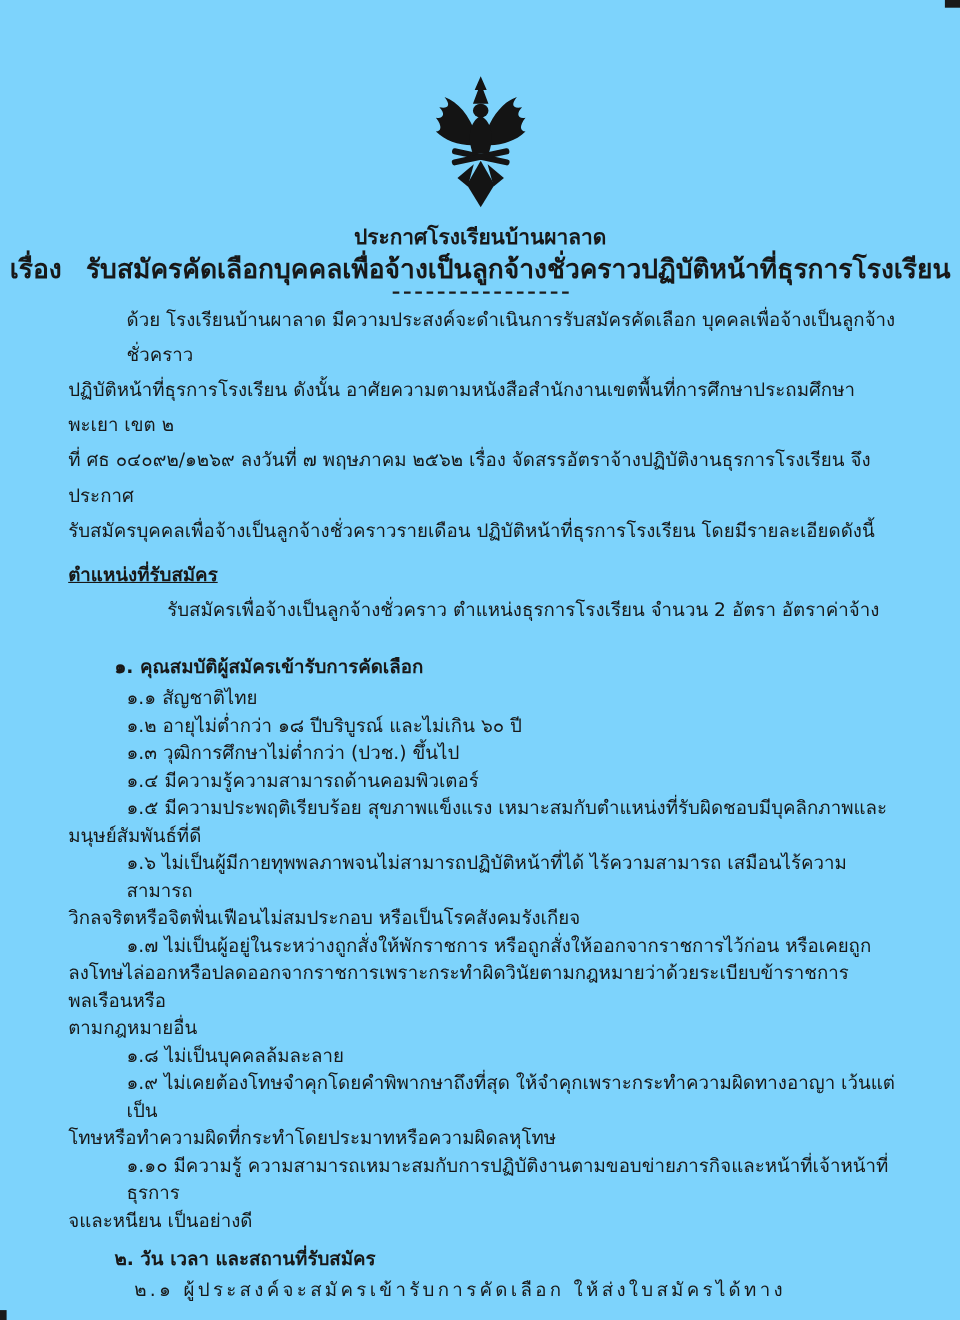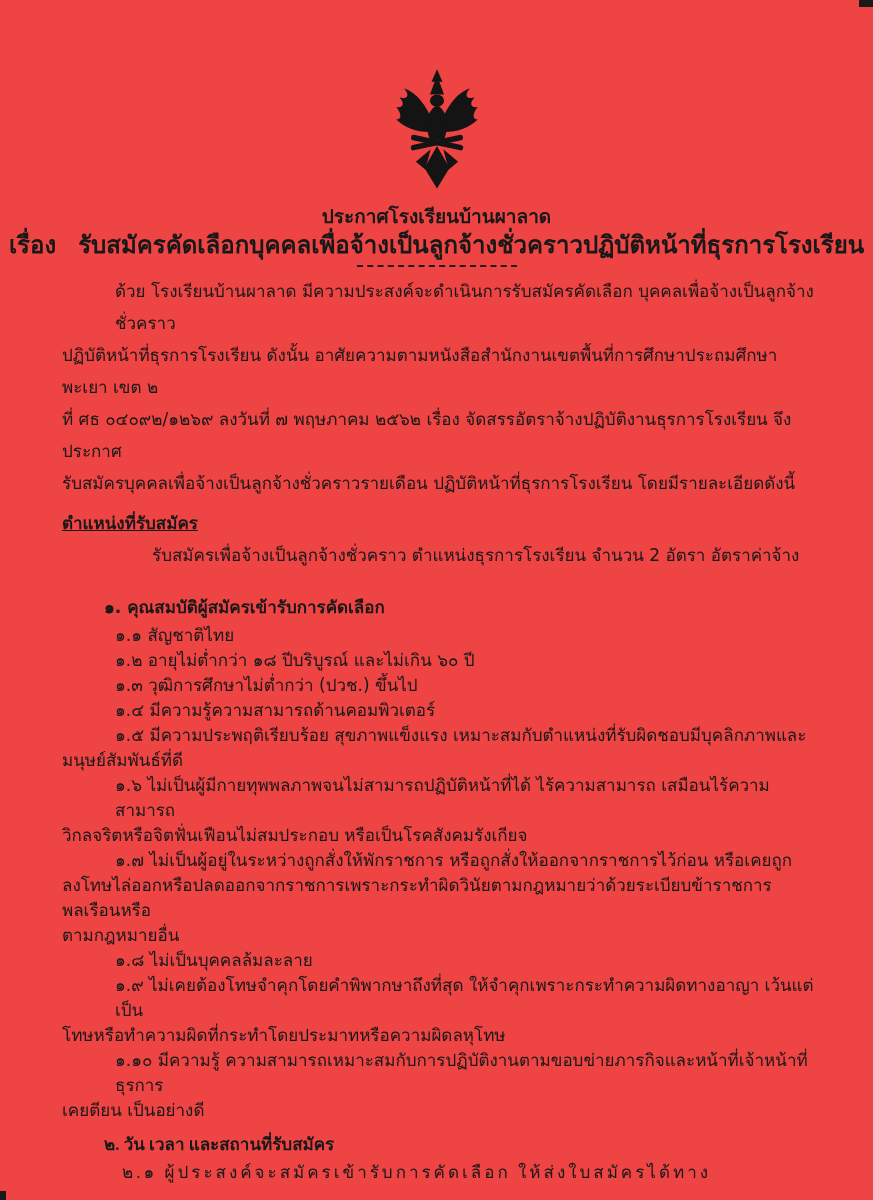--- a/index.html
+++ b/index.html
@@ -4,21 +4,21 @@
 <style>
   html,body{margin:0;padding:0;}
   body{
     width:873px;height:1200px;
     background:#e9e9e9;
     font-family:"DejaVu Sans","Liberation Sans",sans-serif;
   }
   .page{
     position:relative;
     width:873px;height:1200px;
-    background:#ef4444;
+    background:#7dd3fc;
     color:#181818;
     overflow:hidden;
   }
   .corner-tr{
     position:absolute;top:0;right:0;width:14px;height:7px;background:#1a1a1a;
   }
   .corner-bl{
     position:absolute;bottom:0;left:0;width:6px;height:9px;background:#1a1a1a;
   }
   .emblem{
@@ -41,21 +41,21 @@
     width:160px;height:0;
     margin:5px auto 0 auto;
     border-top:2px dashed #1c1c1c;
   }
   .content{
     padding:8px 56px 0 62px;
     font-size:17px;
   }
   .line{line-height:32px;}
   .qline{line-height:25px;}
-  .aline{line-height:28px;font-family:Liberation Serif, serif;}
+  .aline{line-height:28px;}
   .ind{padding-left:53px;}       
   .ind-pos{padding-left:90px;}   
   .ind-sec{padding-left:42px;}   
   .ind-sub{padding-left:60px;}   
   .bold{font-weight:bold;}
   .u{text-decoration:underline;}
   .mt1{margin-top:8px;}
   .mt2{margin-top:20px;}
   .spaced{letter-spacing:3px;}
 </style>
@@ -111,19 +111,19 @@
     <div class="qline">มนุษย์สัมพันธ์ที่ดี</div>
     <div class="qline ind">๑.๖ ไม่เป็นผู้มีกายทุพพลภาพจนไม่สามารถปฏิบัติหน้าที่ได้  ไร้ความสามารถ เสมือนไร้ความสามารถ</div>
     <div class="qline">วิกลจริตหรือจิตฟั่นเฟือนไม่สมประกอบ หรือเป็นโรคสังคมรังเกียจ</div>
     <div class="qline ind">๑.๗  ไม่เป็นผู้อยู่ในระหว่างถูกสั่งให้พักราชการ หรือถูกสั่งให้ออกจากราชการไว้ก่อน  หรือเคยถูก</div>
     <div class="qline">ลงโทษไล่ออกหรือปลดออกจากราชการเพราะกระทำผิดวินัยตามกฎหมายว่าด้วยระเบียบข้าราชการพลเรือนหรือ</div>
     <div class="qline">ตามกฎหมายอื่น</div>
     <div class="qline ind">๑.๘ ไม่เป็นบุคคลล้มละลาย</div>
     <div class="qline ind">๑.๙ ไม่เคยต้องโทษจำคุกโดยคำพิพากษาถึงที่สุด ให้จำคุกเพราะกระทำความผิดทางอาญา เว้นแต่เป็น</div>
     <div class="qline">โทษหรือทำความผิดที่กระทำโดยประมาทหรือความผิดลหุโทษ</div>
     <div class="qline ind">๑.๑๐ มีความรู้ ความสามารถเหมาะสมกับการปฏิบัติงานตามขอบข่ายภารกิจและหน้าที่เจ้าหน้าที่ธุรการ</div>
-    <div class="qline">เคยตียน เป็นอย่างดี</div>
+    <div class="qline">จและหนียน เป็นอย่างดี</div>
 
     <div class="aline bold ind-sec mt1">๒. วัน เวลา  และสถานที่รับสมัคร</div>
     <div class="aline ind-sub spaced">๒.๑ ผู้ประสงค์จะสมัครเข้ารับการคัดเลือก ให้ส่งใบสมัครได้ทาง</div>
 
   </div>
 </div>
 
 </body></html>

